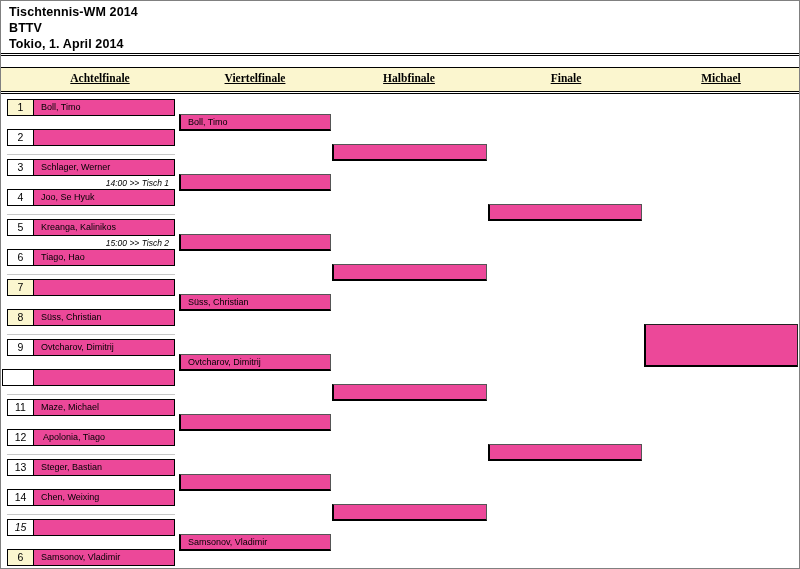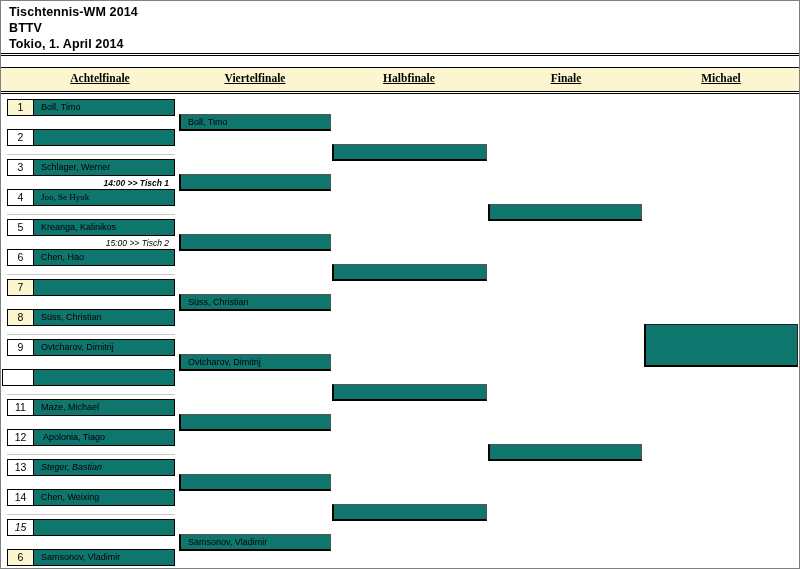--- a/index.html
+++ b/index.html
@@ -101,21 +101,21 @@
     justify-content: center;
     line-height: 1;
   }
   .seedbox.seeded { background: #fbf6cf; }
 
   .namebox {
     position: absolute;
     height: 17px;
     box-sizing: border-box;
     border: 1px solid #000;
-    background: #0f766e;
+    background: #ec4899;
     font-size: 9px;
     color: #000;
     display: flex;
     align-items: center;
     padding-left: 7px;
     line-height: 1;
     white-space: nowrap;
     overflow: hidden;
   }
   
@@ -178,52 +178,52 @@
 
   <div id="bracket-round1">
       <div class="seedbox seeded" style="left: 6px; top: 98px;">1</div>
       <div class="namebox r1" style="left: 32px; top: 98px; width: 142px;">Boll, Timo</div>
       <div class="seedbox" style="left: 6px; top: 128px;">2</div>
       <div class="namebox r1" style="left: 32px; top: 128px; width: 142px;"></div>
       <div class="sep" style="left: 6px; width: 168px; top: 153px;"></div>
       <div class="seedbox" style="left: 6px; top: 158px;">3</div>
       <div class="namebox r1" style="left: 32px; top: 158px; width: 142px;">Schlager, Werner</div>
       <div class="seedbox" style="left: 6px; top: 188px;">4</div>
-      <div class="namebox r1" style="left: 32px; top: 188px; width: 142px; font-family: Liberation Serif, serif;">Joo, Se Hyuk</div>
+      <div class="namebox r1" style="left: 32px; top: 188px; width: 142px;">Joo, Se Hyuk</div>
       <div class="sep" style="left: 6px; width: 168px; top: 213px;"></div>
       <div class="seedbox" style="left: 6px; top: 218px;">5</div>
       <div class="namebox r1" style="left: 32px; top: 218px; width: 142px;">Kreanga, Kalinikos</div>
       <div class="seedbox" style="left: 6px; top: 248px;">6</div>
-      <div class="namebox r1" style="left: 32px; top: 248px; width: 142px;">Chen, Hao</div>
+      <div class="namebox r1" style="left: 32px; top: 248px; width: 142px;">Tiago, Hao</div>
       <div class="sep" style="left: 6px; width: 168px; top: 273px;"></div>
       <div class="seedbox seeded" style="left: 6px; top: 278px;">7</div>
       <div class="namebox r1" style="left: 32px; top: 278px; width: 142px;"></div>
       <div class="seedbox seeded" style="left: 6px; top: 308px;">8</div>
       <div class="namebox r1" style="left: 32px; top: 308px; width: 142px;">Süss, Christian</div>
       <div class="sep" style="left: 6px; width: 168px; top: 333px;"></div>
       <div class="seedbox" style="left: 6px; top: 338px;">9</div>
       <div class="namebox r1" style="left: 32px; top: 338px; width: 142px;">Ovtcharov, Dimitrij</div>
       <div class="seedbox" style="left: 1px; top: 368px; padding-left: 39px;">10</div>
       <div class="namebox r1" style="left: 32px; top: 368px; width: 142px;"></div>
       <div class="sep" style="left: 6px; width: 168px; top: 393px;"></div>
       <div class="seedbox" style="left: 6px; top: 398px;">11</div>
       <div class="namebox r1" style="left: 32px; top: 398px; width: 142px;">Maze, Michael</div>
       <div class="seedbox" style="left: 6px; top: 428px;">12</div>
       <div class="namebox r1" style="left: 32px; top: 428px; width: 142px; padding-left: 9px;">Apolonia, Tiago</div>
       <div class="sep" style="left: 6px; width: 168px; top: 453px;"></div>
       <div class="seedbox" style="left: 6px; top: 458px;">13</div>
-      <div class="namebox r1" style="left: 32px; top: 458px; width: 142px; font-style: italic;">Steger, Bastian</div>
+      <div class="namebox r1" style="left: 32px; top: 458px; width: 142px;">Steger, Bastian</div>
       <div class="seedbox" style="left: 6px; top: 488px;">14</div>
       <div class="namebox r1" style="left: 32px; top: 488px; width: 142px;">Chen, Weixing</div>
       <div class="sep" style="left: 6px; width: 168px; top: 513px;"></div>
       <div class="seedbox" style="left: 6px; top: 518px; font-style: italic;">15</div>
       <div class="namebox r1" style="left: 32px; top: 518px; width: 142px;"></div>
       <div class="seedbox seeded" style="left: 6px; top: 548px;">6</div>
       <div class="namebox r1" style="left: 32px; top: 548px; width: 142px;">Samsonov, Vladimir</div>
-      <div class="matchinfo" style="left: 32px; width: 142px; top: 175px; font-weight: bold;">14:00 &gt;&gt; Tisch 1</div>
+      <div class="matchinfo" style="left: 32px; width: 142px; top: 175px;">14:00 &gt;&gt; Tisch 1</div>
       <div class="matchinfo" style="left: 32px; width: 142px; top: 235px;">15:00 &gt;&gt; Tisch 2</div>
     </div>
   <div id="bracket-round2">
       <div class="namebox r2" style="left: 178px; width: 152px; top: 113px;">Boll, Timo</div>
       <div class="namebox r2" style="left: 178px; width: 152px; top: 173px;"></div>
       <div class="namebox r2" style="left: 178px; width: 152px; top: 233px;"></div>
       <div class="namebox r2" style="left: 178px; width: 152px; top: 293px;">Süss, Christian</div>
       <div class="namebox r2" style="left: 178px; width: 152px; top: 353px;">Ovtcharov, Dimitrij</div>
       <div class="namebox r2" style="left: 178px; width: 152px; top: 413px;"></div>
       <div class="namebox r2" style="left: 178px; width: 152px; top: 473px;"></div>

